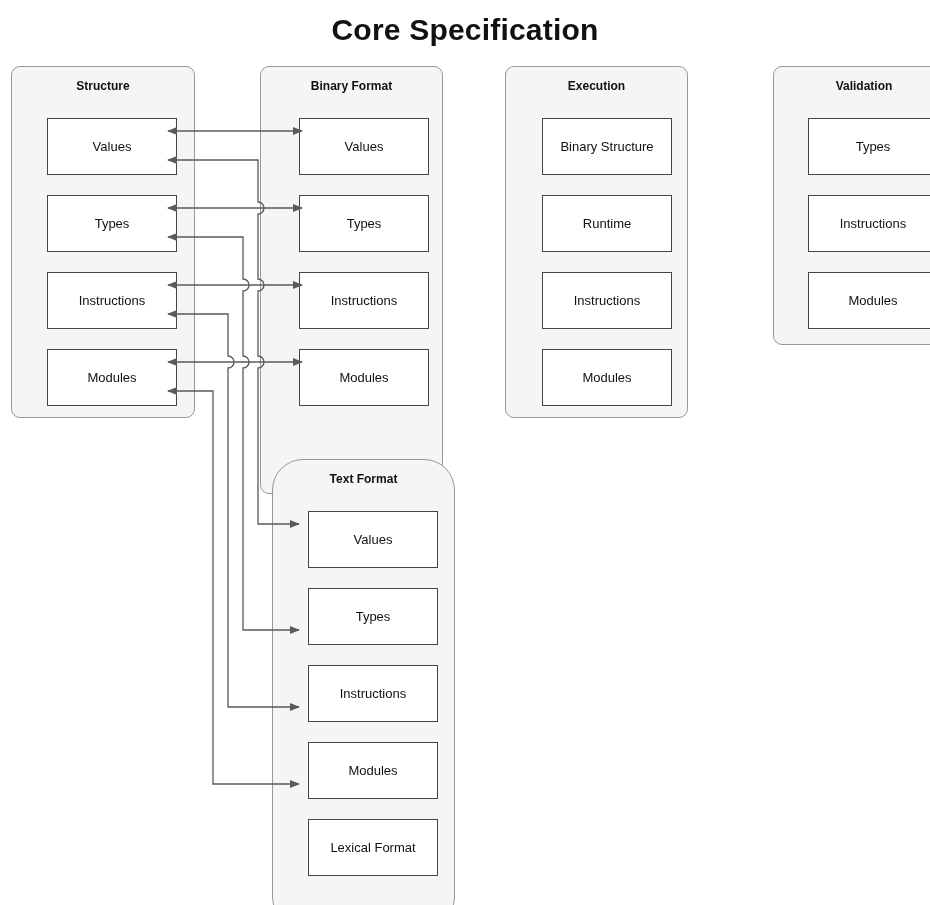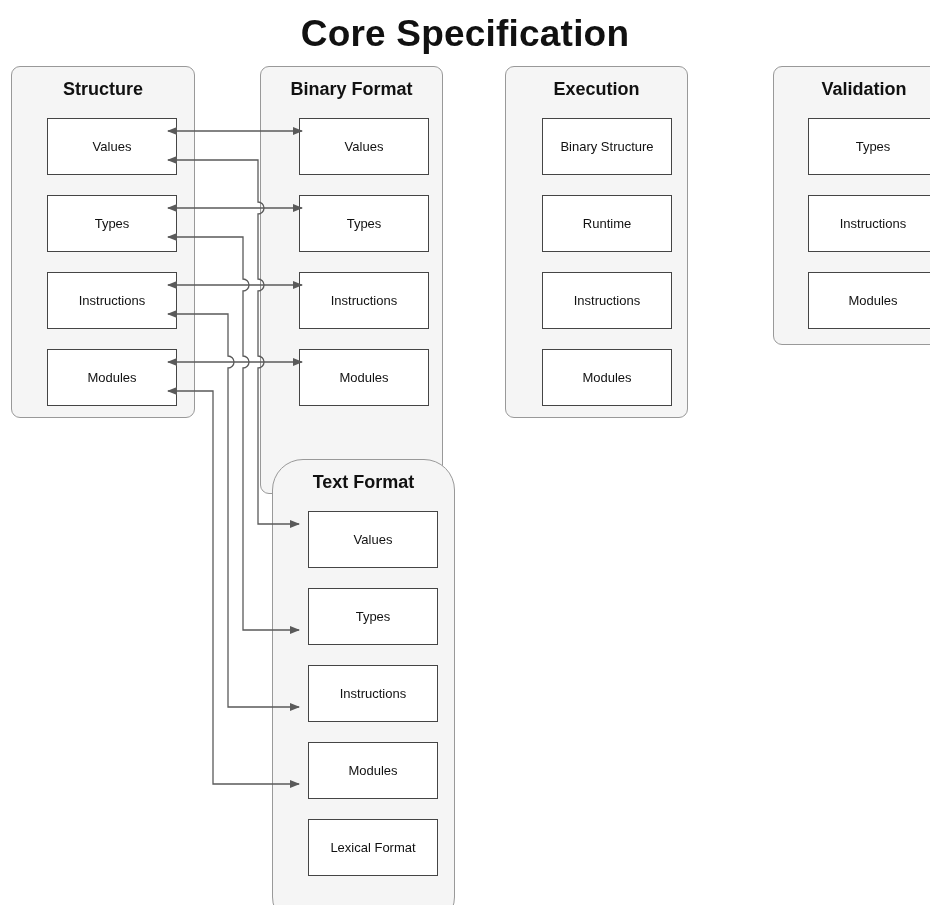--- a/index.html
+++ b/index.html
@@ -18,38 +18,38 @@
     height: 905px;
     background: #ffffff;
     overflow: hidden;
   }
   .diagram-title {
     position: absolute;
     top: 13px;
     left: 0;
     width: 100%;
     text-align: center;
-    font-size: 37px;
+    font-size: 30px;
     font-weight: bold;
     letter-spacing: 0.2px;
   }
   .group {
     position: absolute;
     background: var(--group-fill);
     border: 1px solid var(--group-border);
     border-radius: 9px;
     box-sizing: border-box;
   }
   .group-title {
     position: absolute;
     top: 12px;
     left: 0;
     width: 100%;
     text-align: center;
-    font-size: 18px;
+    font-size: 12px;
     font-weight: bold;
   }
   .node {
     position: absolute;
     left: var(--bl);
     width: 130px;
     height: 57px;
     box-sizing: border-box;
     background: var(--node-fill);
     border: 1px solid var(--node-border);

